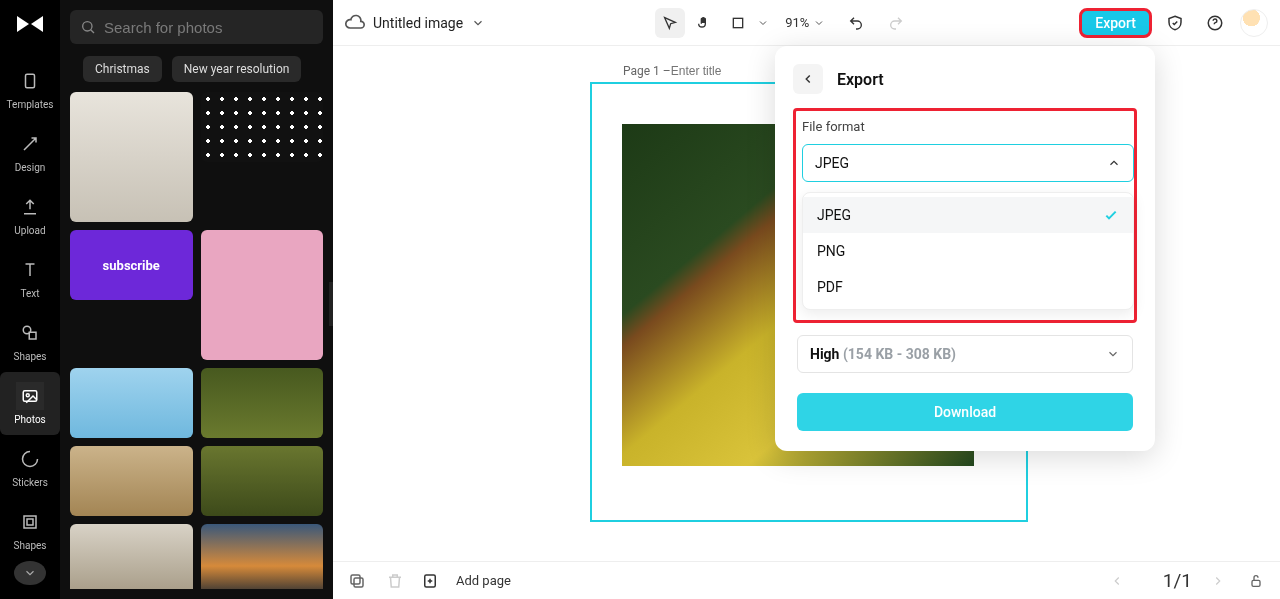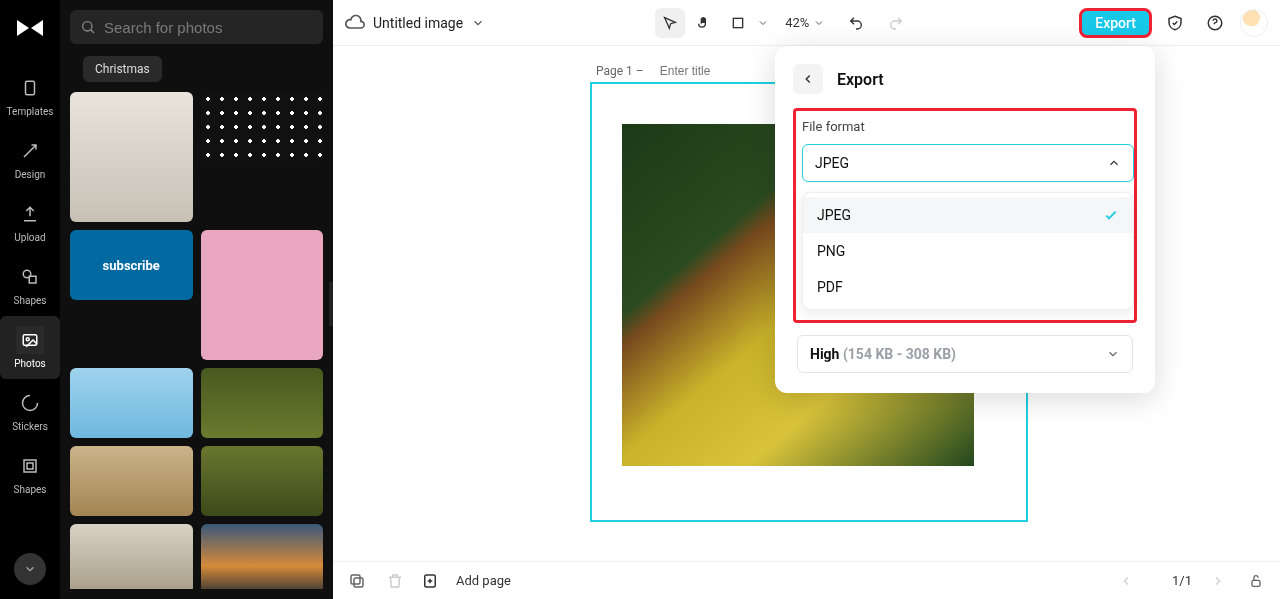--- a/index.html
+++ b/index.html
@@ -31,21 +31,21 @@
   .doc-title { display:flex; align-items:center; gap:8px; font-size:14px; color:#222; }
   .topbar-spacer{flex:1;}
   .tool-group{display:flex; align-items:center; gap:4px;}
   .tool-btn{width:30px; height:30px; border-radius:6px; display:flex; align-items:center; justify-content:center; cursor:pointer;}
   .tool-btn.active{background:#f0f0f0;}
   .zoom{display:flex; align-items:center; gap:4px; font-size:13px; color:#333; margin:0 6px;}
   .export-btn{ background:#18c8e8; color:#fff; font-size:14px; font-weight:500; padding:5px 14px; border-radius:6px; cursor:pointer; outline:3px solid #e23; outline-offset:-1px;}
   .avatar{width:28px; height:28px; border-radius:50%; background: radial-gradient(circle at 40% 30%, #ffe1b3 35%, #fff 36%), #fff; border:1px solid #eee;}
   
   .canvas-area{position:absolute; left:333px; right:0; top:46px; bottom:38px; background:#fff;}
-  .page-label{position:absolute; left:596px; top:64px; font-size:12px; color:#666; display:flex; gap:16px; align-items:flex-end;}
+  .page-label{position:absolute; left:623px; top:64px; font-size:12px; color:#666; display:flex; gap:0; align-items:flex-end;}
   .page-label input{border:none; font-size:12px; color:#bbb; outline:none; width:70px;}
   .page-frame{position:absolute; left:590px; top:82px; width:438px; height:440px; border:2px solid #1fcfe0; background:#fff;}
   .photo-on-canvas{position:absolute; left:30px; top:40px; width:352px; height:342px; background:linear-gradient(140deg,#1d3a16 0%,#2a4a20 30%,#794a1e 35%,#c9b32a 52%,#d9c33a 70%,#22471e 100%);}
   
   .rightrail{position:absolute; right:12px; top:60px; width:44px; display:flex; flex-direction:column; align-items:center; gap:6px; background:#fff; border:1px solid #eee; border-radius:8px; padding:6px 0;}
   .rr-item{display:flex; flex-direction:column; align-items:center; font-size:10px; color:#555; gap:2px; padding:4px 0; cursor:pointer;}
   
   .popover{position:absolute; left:775px; top:46px; width:380px; background:#fff; border-radius:12px; box-shadow:0 6px 30px rgba(0,0,0,.15); padding:18px 18px 20px; z-index:5;}
   .pop-head{display:flex; align-items:center; gap:14px; margin-bottom:14px;}
   .back-btn{width:30px; height:30px; border-radius:6px; background:#f4f4f4; display:flex; align-items:center; justify-content:center; cursor:pointer;}
@@ -58,21 +58,21 @@
   .dd-item.selected{background:#f5f6f7;}
   .quality{margin:12px 4px 0 4px;font-weight:bold;}
   .quality .select{border:1px solid #e4e4e4;}
   .download-btn{margin:20px 4px 0; background:#2fd4e6; color:#fff; height:38px; border-radius:6px; display:flex; align-items:center; justify-content:center; font-size:14px; font-weight:500; cursor:pointer;}
   
   .bottombar{position:absolute; left:333px; right:0; bottom:0; height:38px; display:flex; align-items:center; padding:0 12px; gap:14px; border-top:1px solid #eee; background:#fff;}
   .bb-icon{width:24px; height:24px; display:flex; align-items:center; justify-content:center; cursor:pointer; color:#666;}
   .bb-icon.disabled{color:#ccc; cursor:default;}
   .add-page{display:flex; align-items:center; gap:17px; font-size:13px; color:#333; cursor:pointer;}
   .bb-spacer{flex:1;}
-  .pagecount{font-size:13px; color:#333;margin-left:20px;}
+  .pagecount{font-size:19px; color:#333;margin-left:20px;}
   svg{display:block;}
 </style>
 </head>
 <body>
 
 <div class="leftnav">
   <div class="logo">
     <svg width="30" height="22" viewBox="0 0 30 22">
         <path d="M2 3 L14 11 L2 19 Z M28 3 L16 11 L28 19 Z" fill="#fff"></path>
       </svg>
@@ -93,20 +93,28 @@
       </div>
     <span>Design</span>
   </div>
   <div class="nav-item">
     <div class="nav-icon-box">
         <svg width="18" height="18" viewBox="0 0 24 24" fill="none" stroke-width="2">
           <path d="M12 3v12M7 8l5-5 5 5M4 21h16"></path>
         </svg>
       </div>
     <span>Upload</span>
+  </div>
+  <div class="nav-item">
+    <div class="nav-icon-box">
+        <svg width="18" height="18" viewBox="0 0 24 24" fill="none" stroke-width="2">
+          <path d="M6 4h12M12 4v16"></path>
+        </svg>
+      </div>
+    <span>Text</span>
   </div>
   <div class="nav-item">
     <div class="nav-icon-box">
         <svg width="18" height="18" viewBox="0 0 24 24" fill="none" stroke-width="2">
           <circle cx="8" cy="8" r="5"></circle>
           <rect x="11" y="11" width="9" height="9"></rect>
         </svg>
       </div>
     <span>Shapes</span>
   </div>
@@ -148,25 +156,26 @@
 <div class="photopanel">
   <div class="searchbox">
     <svg width="16" height="16" viewBox="0 0 24 24" fill="none" stroke="#888" stroke-width="2">
         <circle cx="11" cy="11" r="7"></circle>
         <path d="M21 21l-5-5"></path>
       </svg>
     <input placeholder="Search for photos" style="">
   </div>
   <div class="chips">
     <div class="chip">Christmas</div>
+    <div class="chip">New year resolution</div>
   </div>
   <div class="photos-grid">
     <div class="thumb tall" style="background:linear-gradient(#e8e4dc,#c7c1b5);"></div>
     <div class="thumb" style="background:#111; background-image:radial-gradient(circle,#fff 2px,transparent 2px); background-size:14px 14px;"></div>
-    <div class="thumb" style="background:#0369a1; display:flex;align-items:center;justify-content:center;color:#fff;font-weight:700;font-size:13px;">subscribe</div>
+    <div class="thumb" style="background:#6d28d9; display:flex;align-items:center;justify-content:center;color:#fff;font-weight:700;font-size:13px;">subscribe</div>
     <div class="thumb tall" style="background:#e9a6c1;"></div>
     <div class="thumb" style="background:linear-gradient(#9fd3ee,#6fb8de);"></div>
     <div class="thumb" style="background:linear-gradient(#47591f,#6a7a2e);"></div>
     <div class="thumb" style="background:linear-gradient(#cbb38a,#a38554);"></div>
     <div class="thumb" style="background:linear-gradient(#69762f,#3d4a1a);"></div>
     <div class="thumb" style="background:linear-gradient(#d8d2c6,#a79c87);"></div>
     <div class="thumb" style="background:linear-gradient(#3a587a,#d68a3a 60%,#333);"></div>
 
   </div>
 </div>
@@ -197,21 +206,21 @@
     <div class="tool-btn">
         <svg width="16" height="16" viewBox="0 0 24 24" fill="none" stroke="#333" stroke-width="2">
           <rect x="5" y="5" width="14" height="14"></rect>
         </svg>
       </div>
     <svg width="12" height="12" viewBox="0 0 24 24" fill="none" stroke="#555" stroke-width="2">
         <path d="M6 9l6 6 6-6"></path>
       </svg>
   </div>
   <div class="zoom">
-    <span>42%</span>
+    <span>91%</span>
     <svg width="12" height="12" viewBox="0 0 24 24" fill="none" stroke="#555" stroke-width="2">
         <path d="M6 9l6 6 6-6"></path>
       </svg>
   </div>
   <div class="tool-btn">
       <svg width="16" height="16" viewBox="0 0 24 24" fill="none" stroke="#333" stroke-width="2">
         <path d="M9 14l-5-5 5-5M4 9h10a6 6 0 1 1 0 12h-2"></path>
       </svg>
     </div>
   <div class="tool-btn">
@@ -298,20 +307,21 @@
     <div class="select">
       <span>
         <span>High</span>
         <span style="color:#9aa0a6;">(154 KB - 308 KB)</span>
       </span>
       <svg width="14" height="14" viewBox="0 0 24 24" fill="none" stroke="#666" stroke-width="2">
           <path d="M6 9l6 6 6-6"></path>
         </svg>
     </div>
   </div>
+  <div class="download-btn">Download</div>
 </div>
 
 <div class="bottombar">
   <div class="bb-icon">
       <svg width="18" height="18" viewBox="0 0 24 24" fill="none" stroke="#666" stroke-width="2">
         <rect x="8" y="8" width="12" height="12" rx="2"></rect>
         <rect x="4" y="4" width="12" height="12" rx="2"></rect>
       </svg>
     </div>
   <div class="bb-icon disabled">

